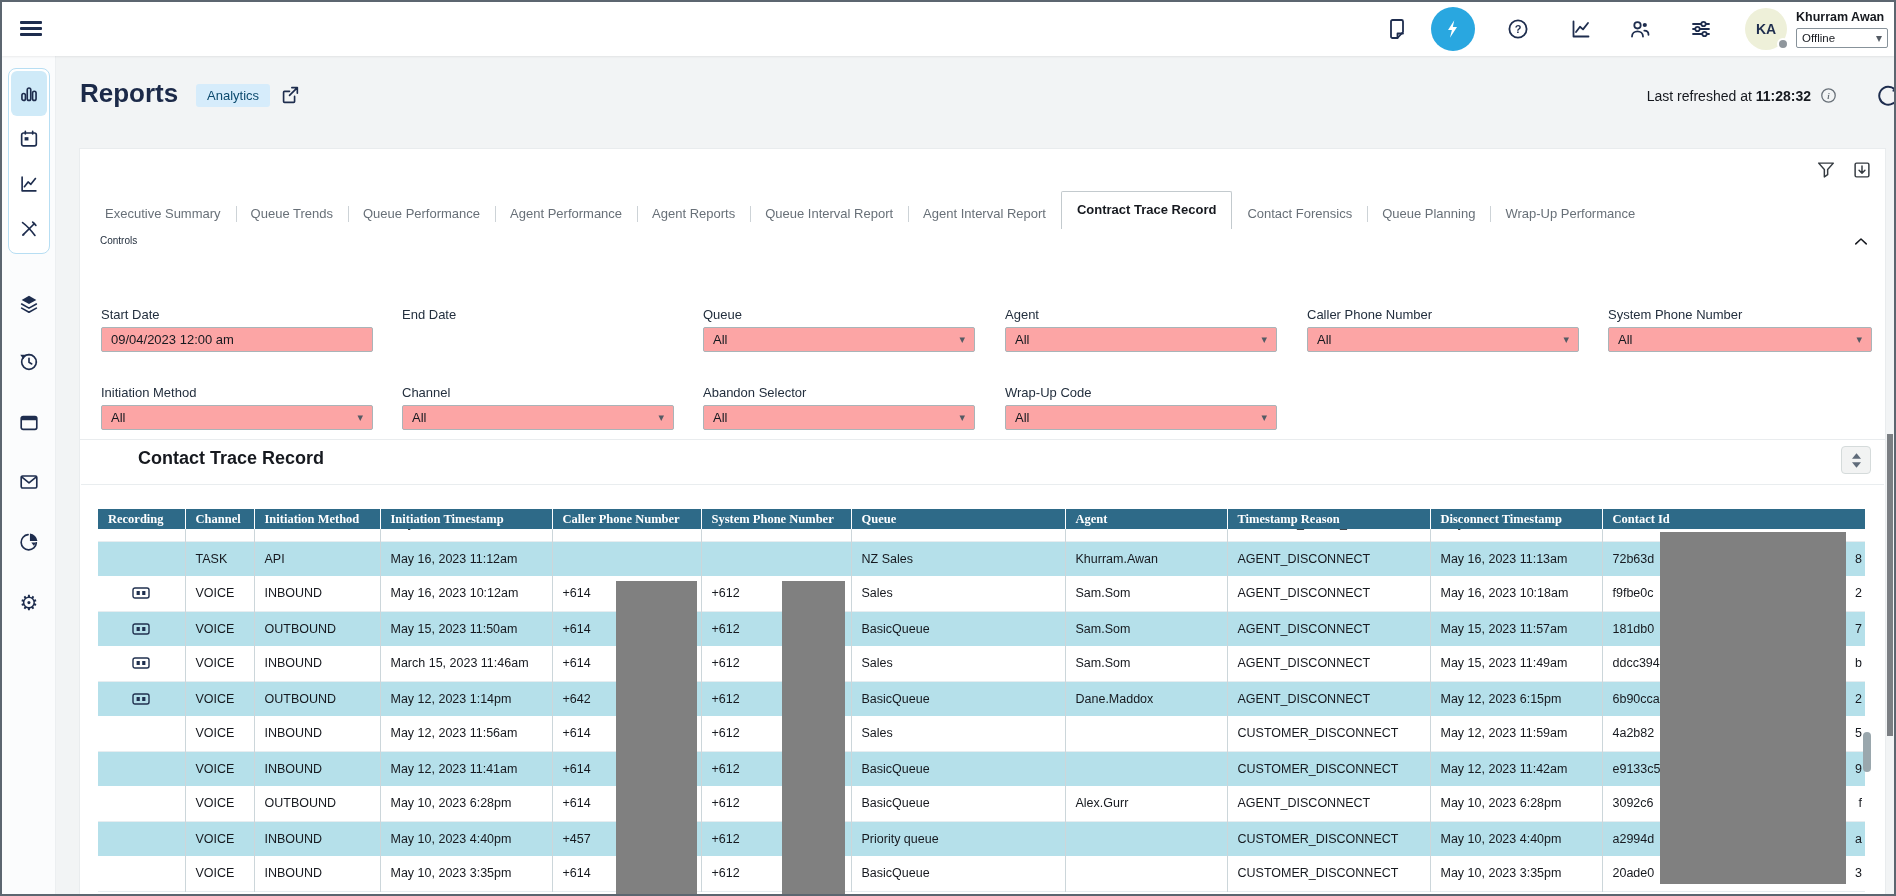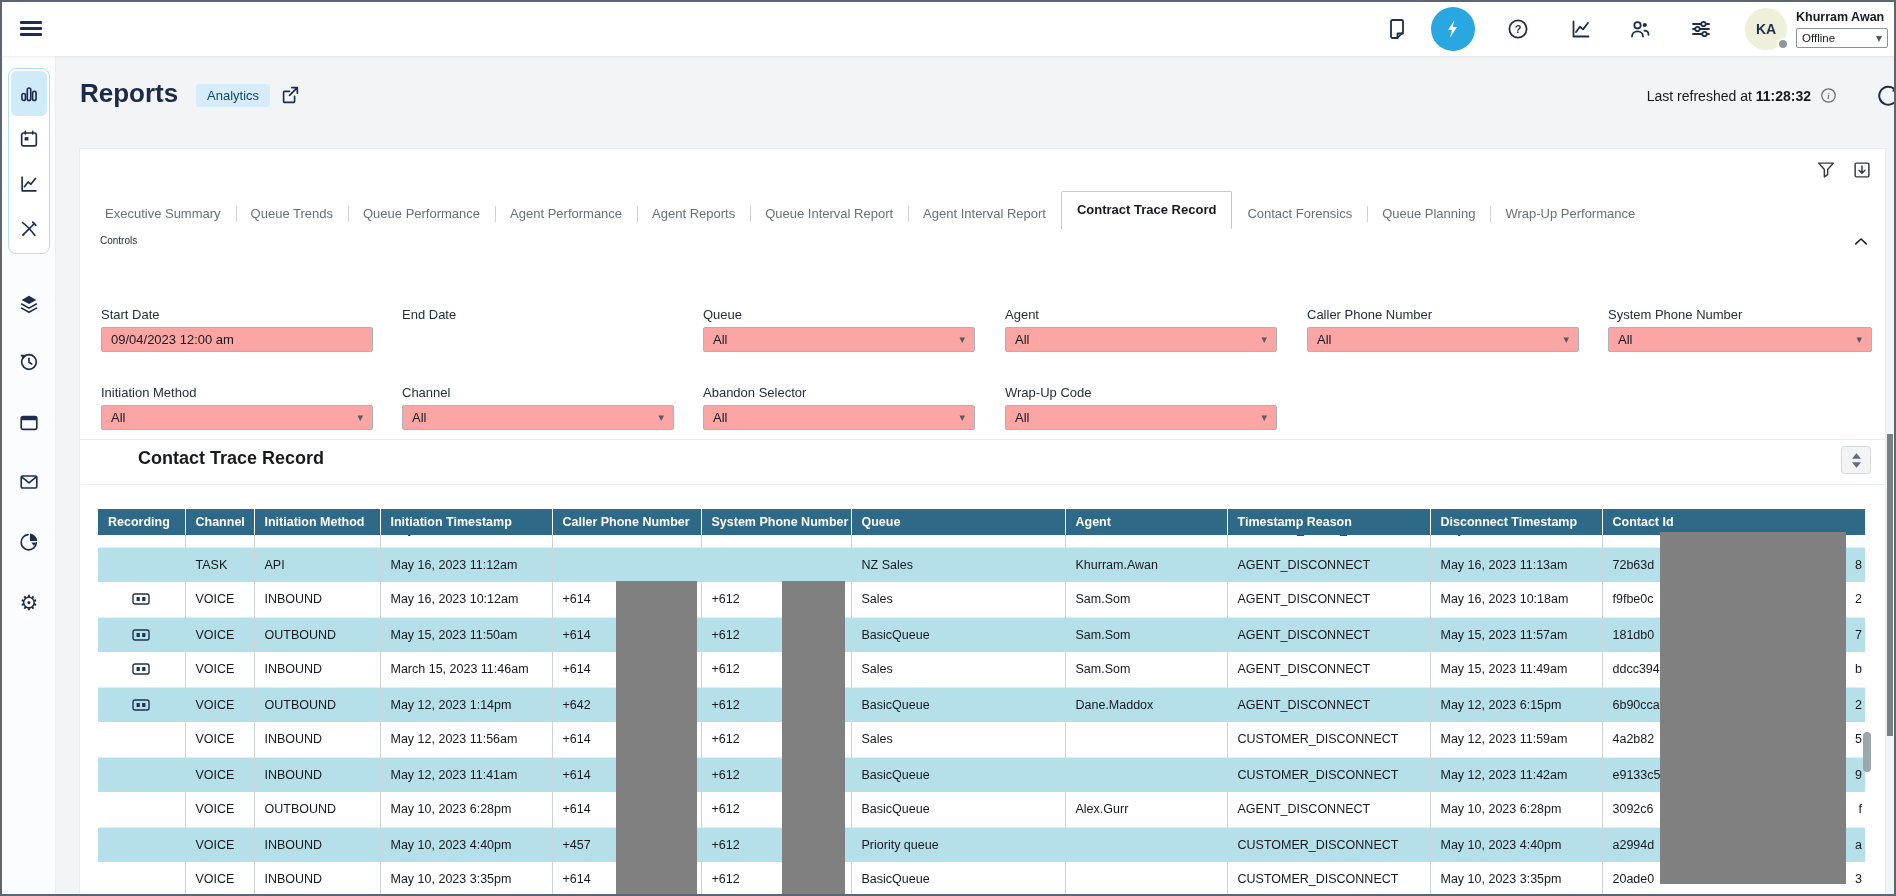--- a/index.html
+++ b/index.html
@@ -69,21 +69,21 @@
   .fbox .caret { color:#545b64; font-size:11px; }
 
   
   .tbl-title { position:absolute; left:18px; top:8px; font-size:18px; font-weight:bold; color:#16191f;margin-left:40px; }
   .title-sep { position:absolute; left:1px; right:1px; top:44px; height:1px; background:#e9edef; }
   .spinner { position:absolute; right:14px; top:6px; width:30px; height:28px; background:#f2f3f3; border:1px solid #d5dbdb; border-radius:4px; display:flex; flex-direction:column; align-items:center; justify-content:center; gap:3px; cursor:pointer; }
   .spinner svg { display:block; }
 
   .ttable { position:absolute; left:18px; top:69px; width:1767px; }
   table { border-collapse:collapse; table-layout:fixed; width:1767px; }
-  .thead-t th { background:#2e6a88; color:#fff; font-size:12.5px; font-weight:bold; text-align:left; height:26px; padding:0 10px; border-left:1px solid rgba(255,255,255,.45); white-space:nowrap; overflow:hidden; }
+  .thead-t th { background:#2e6a88; color:#fff; font-size:12.5px; font-weight:bold; text-align:left; height:20px; padding:0 10px; border-left:1px solid rgba(255,255,255,.45); white-space:nowrap; overflow:hidden;font-family:Liberation Serif, serif; }
   .thead-t th:first-child { border-left:none; }
   .tbody-clip { height:364px; overflow:hidden; }
   .tbody-t { margin-top:-23px; }
   .tbody-t td { height:35px; font-size:12.5px; color:#16191f; padding:0 10px; border-left:1px solid #ccd6da; white-space:nowrap; overflow:hidden; }
   .tbody-t td:first-child { border-left:none; }
   .tbody-t tr { background:#fff; border-bottom:1px solid #e7edf0; }
   .tbody-t tr:nth-child(even) { background:#b5e0ea; border-bottom:none; }
   .c-rec { text-align:center; }
   .c-rec svg { margin:0 auto; }
   .c-cid { position:relative; }

